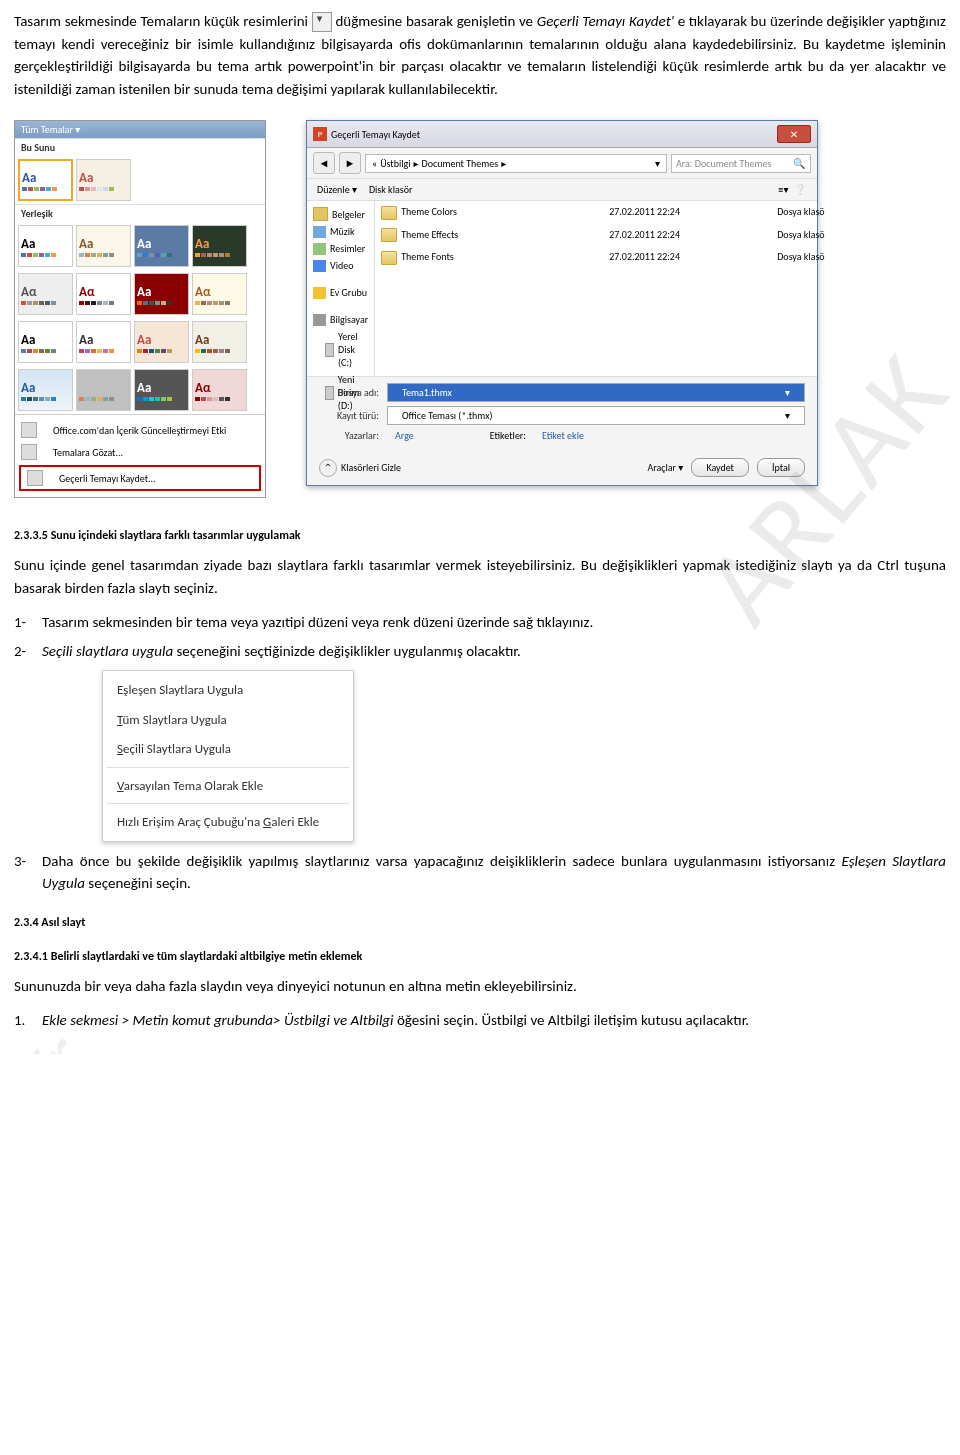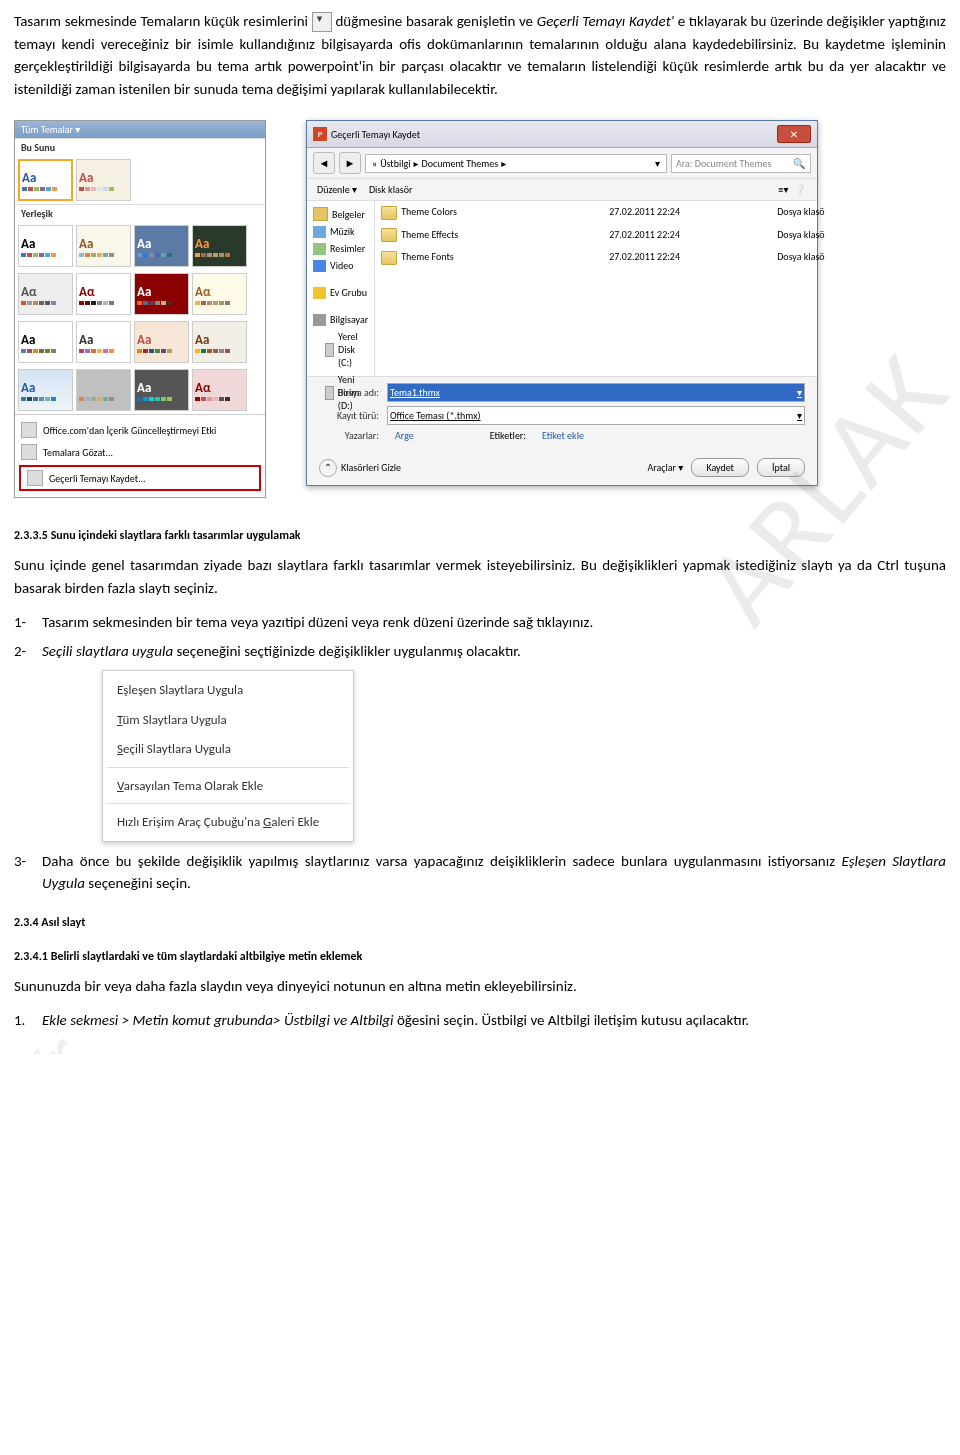--- a/index.html
+++ b/index.html
@@ -102,21 +102,21 @@
   .thumb .bars { display: flex; gap: 1px; margin-top: 2px; }
   .thumb .bars span { width: 5px; height: 4px; display: inline-block; }
   .gallery-footer {
     border-top: 1px solid #ccc;
     padding: 4px 0;
   }
   .gallery-footer .item {
     padding: 3px 6px;
     display: flex;
     align-items: center;
-    gap: 6px;
+    gap: 16px;
     font-size: 10px;
   }
   .gallery-footer .item.boxed {
     border: 2px solid #c00;
     margin: 2px 4px;
   }
   .mini-icon {
     width: 14px; height: 14px; background: #ddd; border: 1px solid #aaa; display: inline-block;
   }
   
@@ -232,24 +232,23 @@
     display: flex;
     align-items: center;
     margin-bottom: 4px;
     gap: 8px;
   }
   .form-row label { width: 60px; text-align: right; color: #333; }
   .form-row .field {
     flex: 1;
     border: 1px solid #aaa;
     background: #fff;
-    padding: 2px 2px;
+    padding: 2px 14px;
     display: flex;
     justify-content: space-between;
-    text-decoration: underline;
   }
   .form-row .field.sel { background: #316ac5; color: #fff; }
   .dlg-btns {
     display: flex;
     justify-content: space-between;
     align-items: center;
     padding: 6px 12px 8px 12px;
     background: #f4f4f4;
   }
   .dlg-btn {

